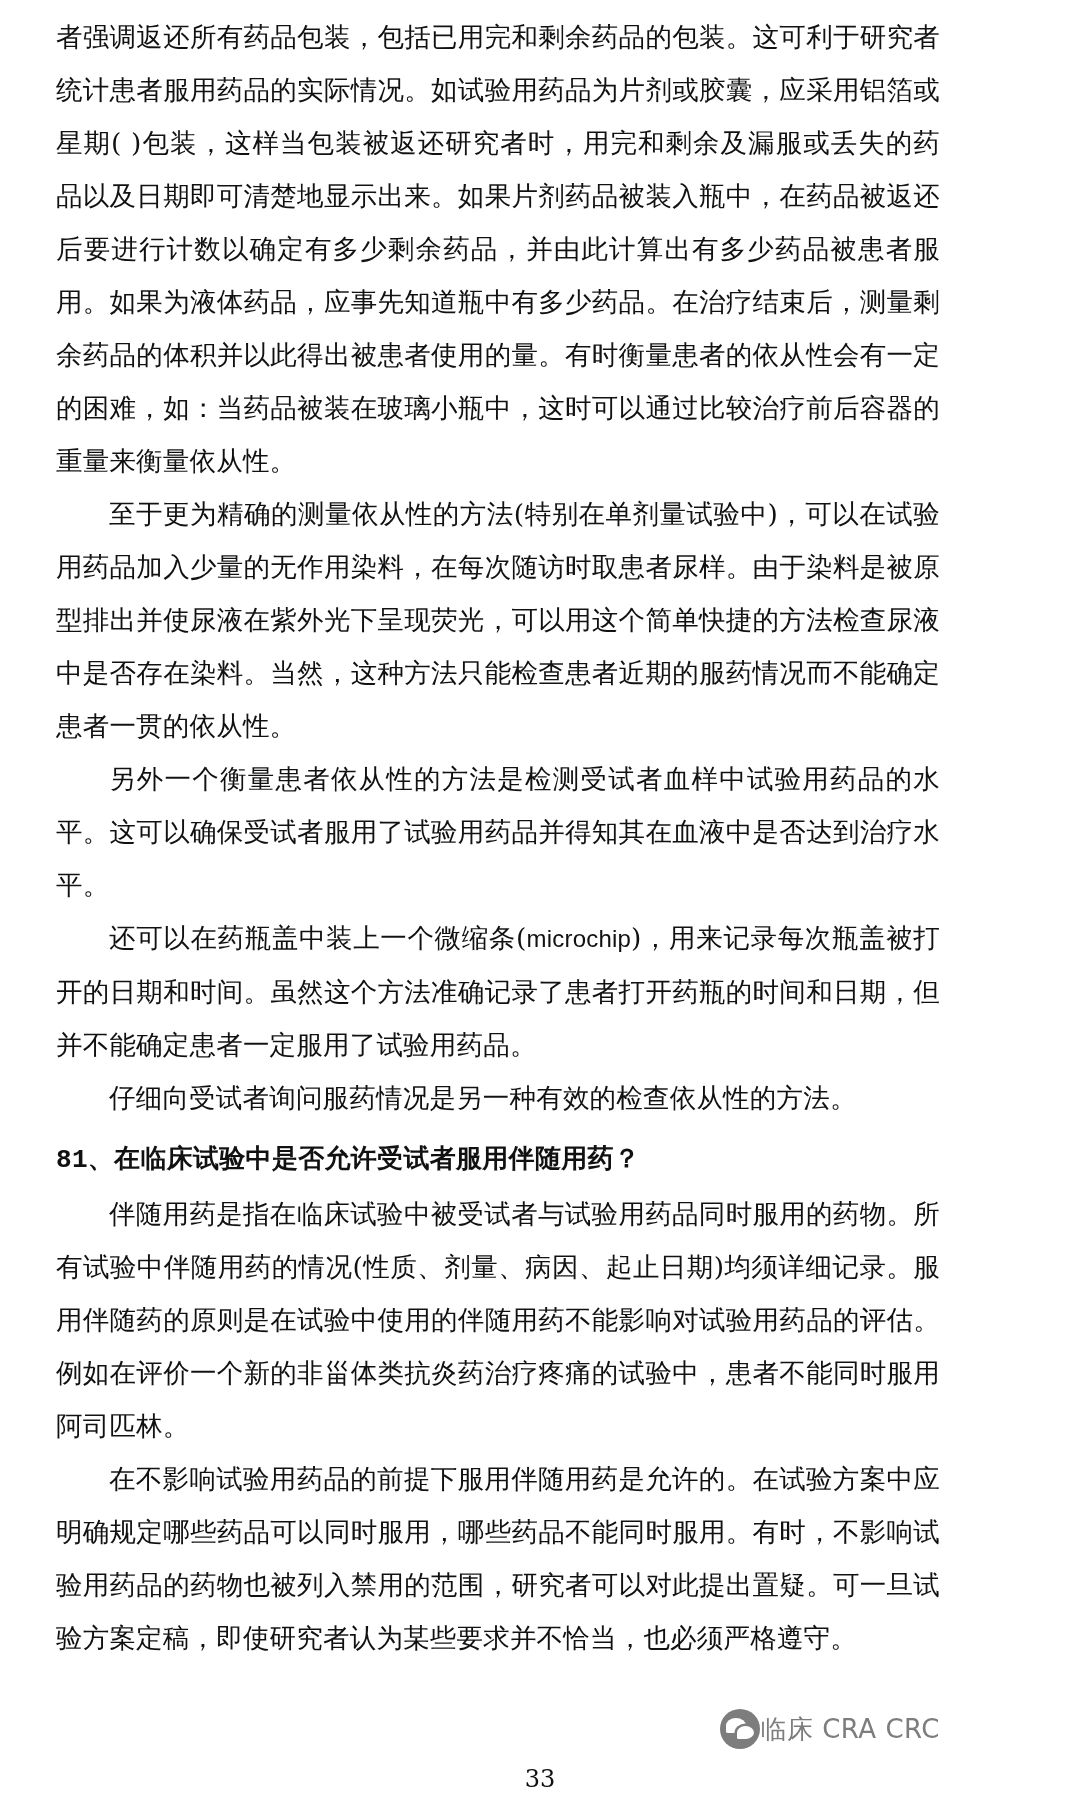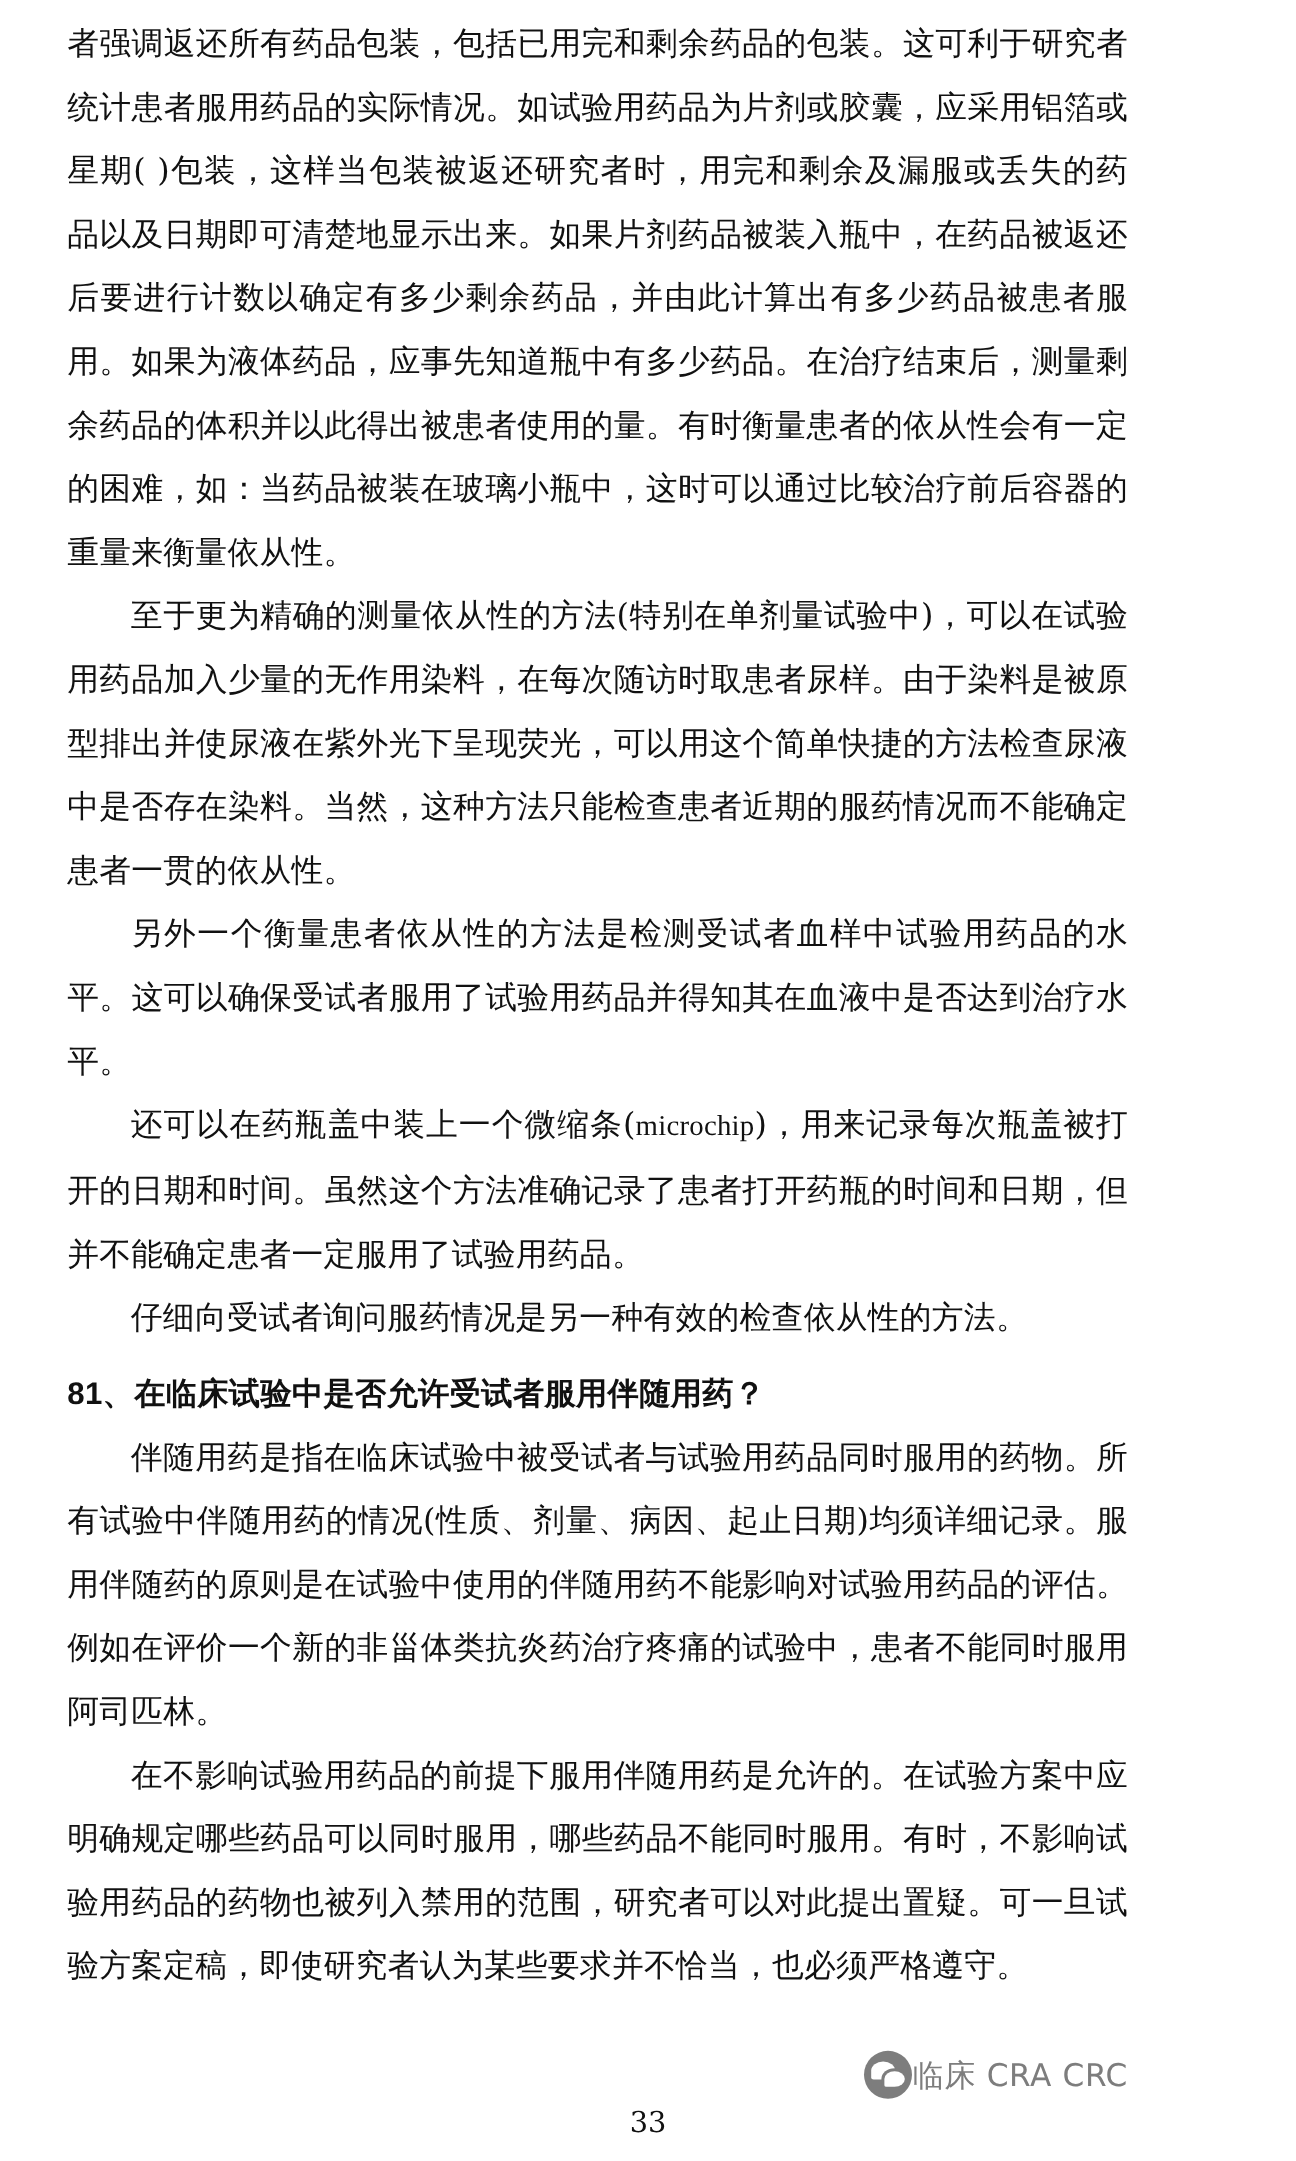--- a/index.html
+++ b/index.html
@@ -29,34 +29,34 @@
     text-justify: inter-ideograph;
     letter-spacing: 0.2px;
   }
   p {
     margin: 0;
   }
   p.indent {
     text-indent: 2em;
   }
   h2.section-heading {
-    font-family: Liberation Sans, sans-serif;
+    font-family: Liberation Mono, monospace;
     font-size: 26px;
     font-weight: bold;
     line-height: 53px;
     margin: 10px 0 0 0;
     letter-spacing: 0.3px;
   }
   .mono {
-    font-family: Liberation Serif, serif;
+    font-family: Liberation Sans, sans-serif;
     font-size: 24px;
   }
   .page-number {
     position: absolute;
-    bottom: 18px;
+    bottom: 8px;
     left: 0;
     width: 1080px;
     text-align: center;
     font-family: "DejaVu Serif", "Liberation Serif", serif;
     font-size: 24px;
     color: #111111;
   }
   .watermark {
     position: absolute;
     right: 56px;

